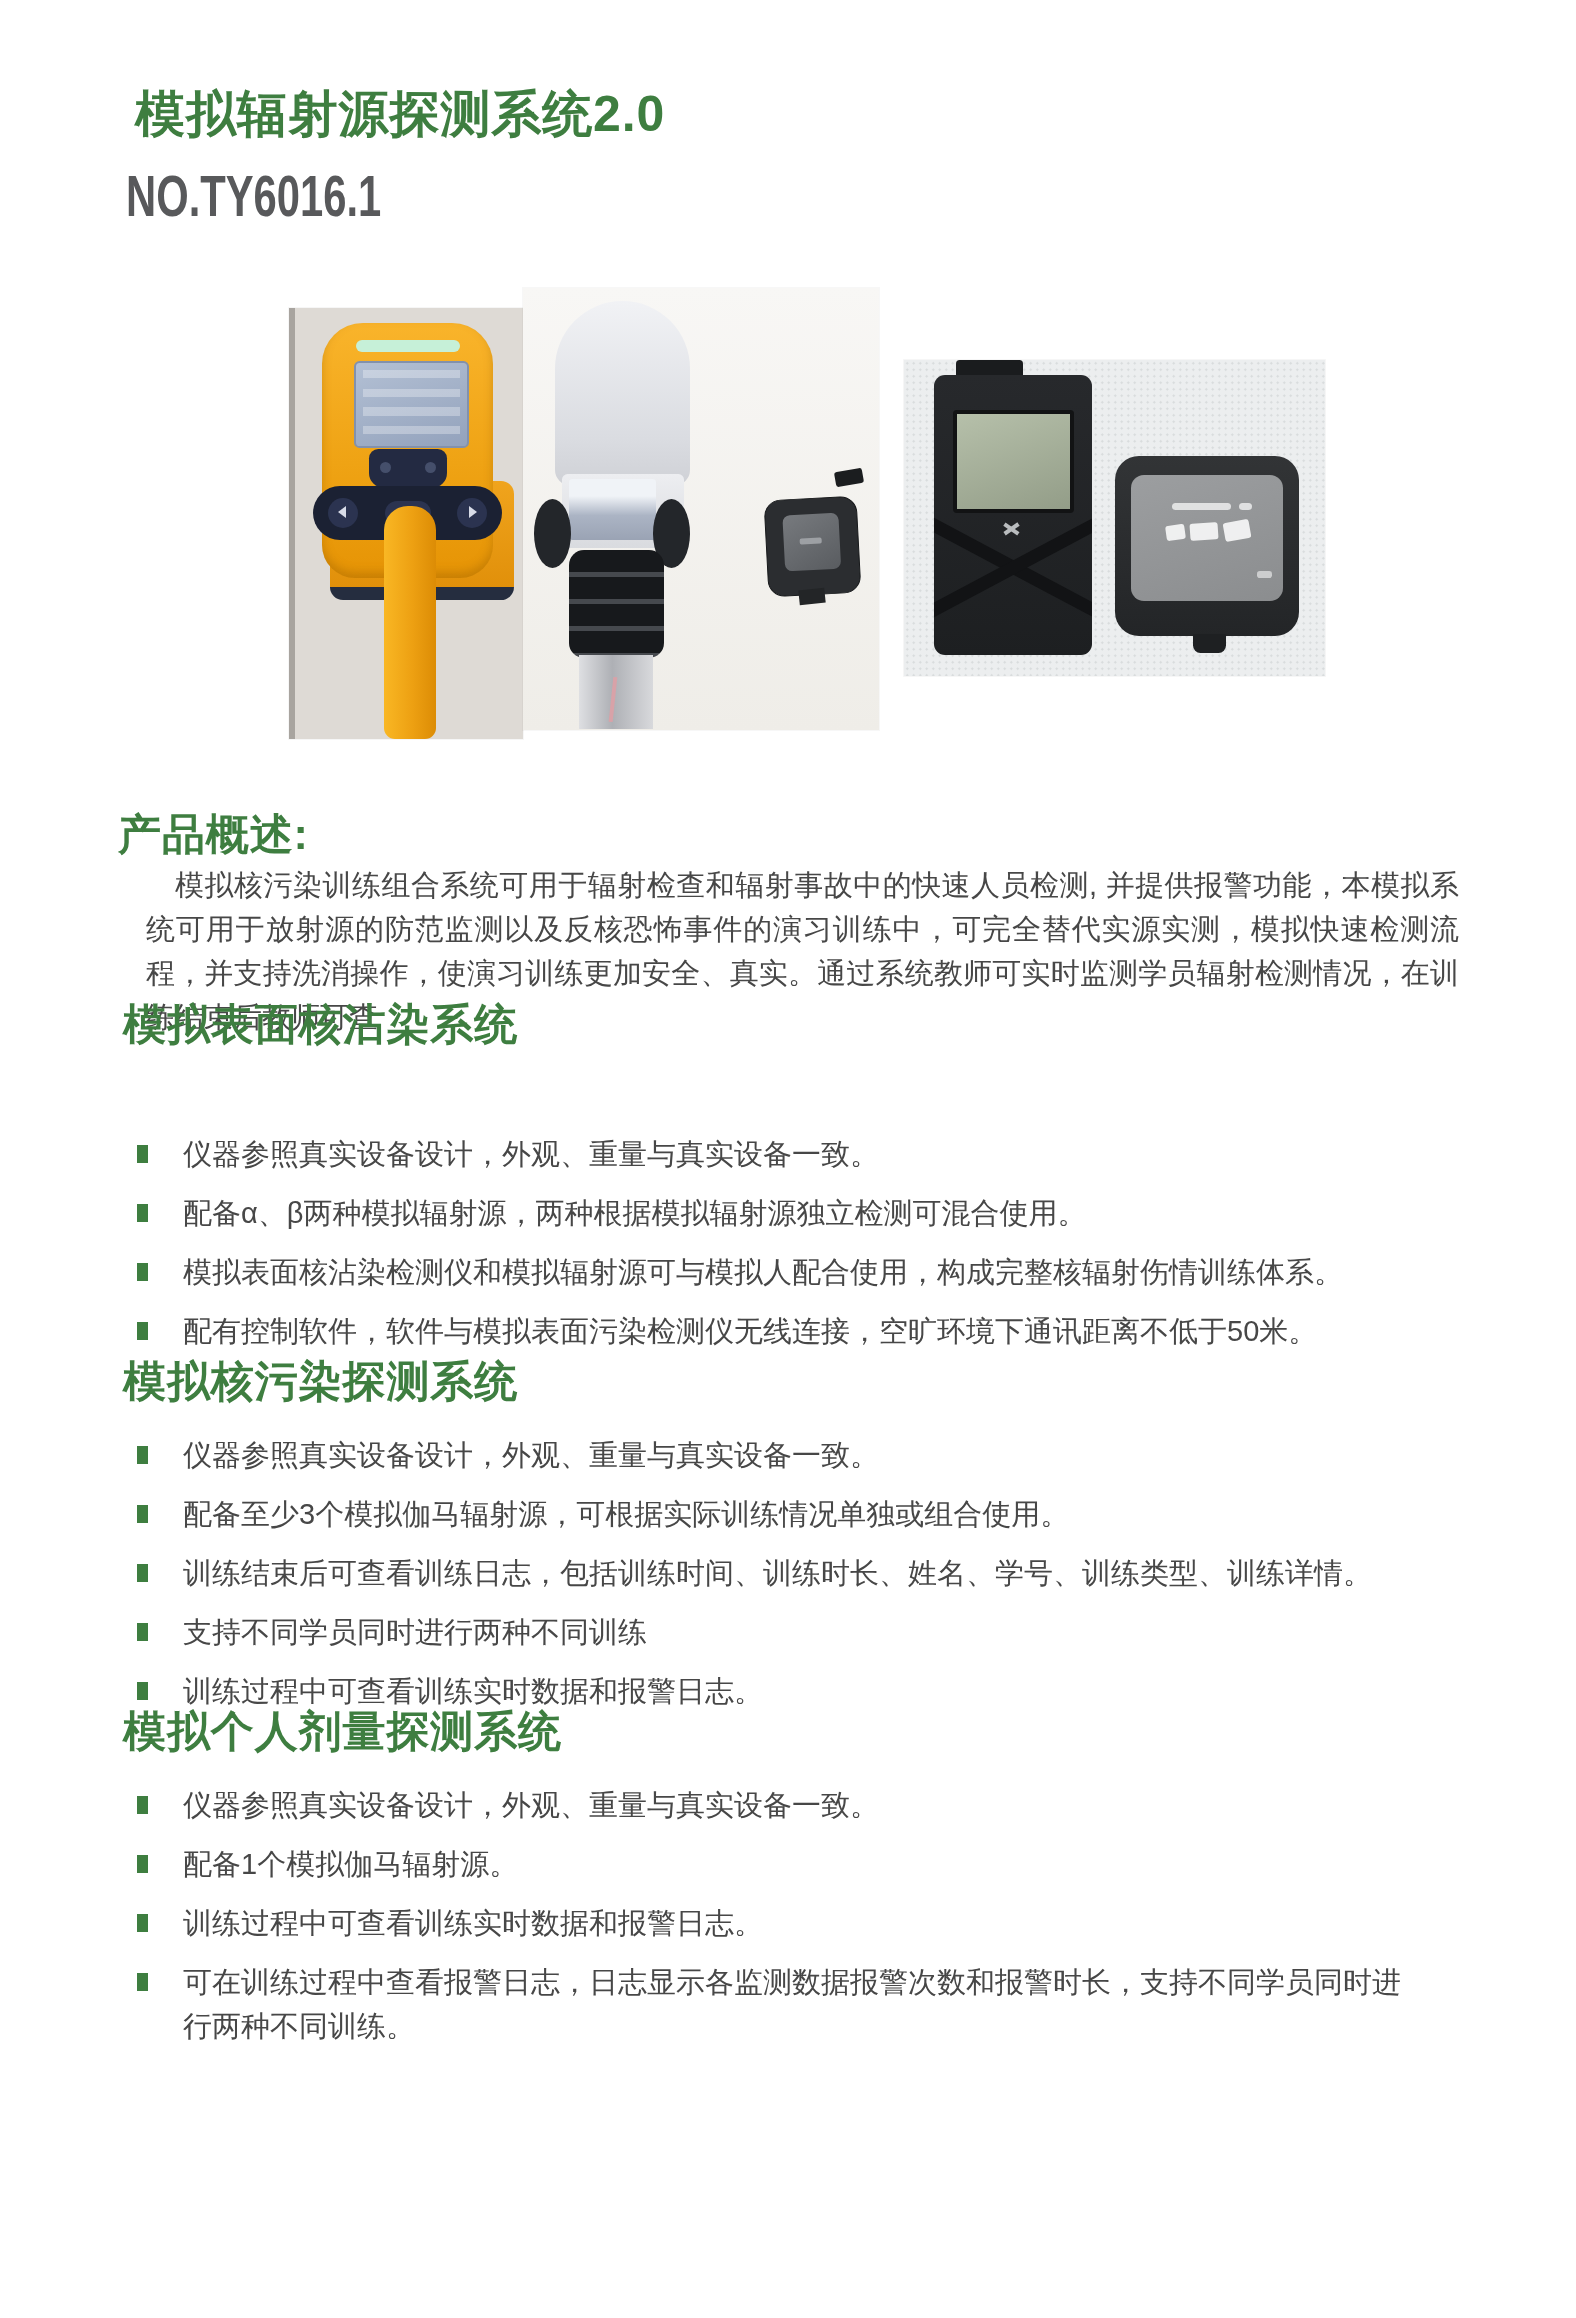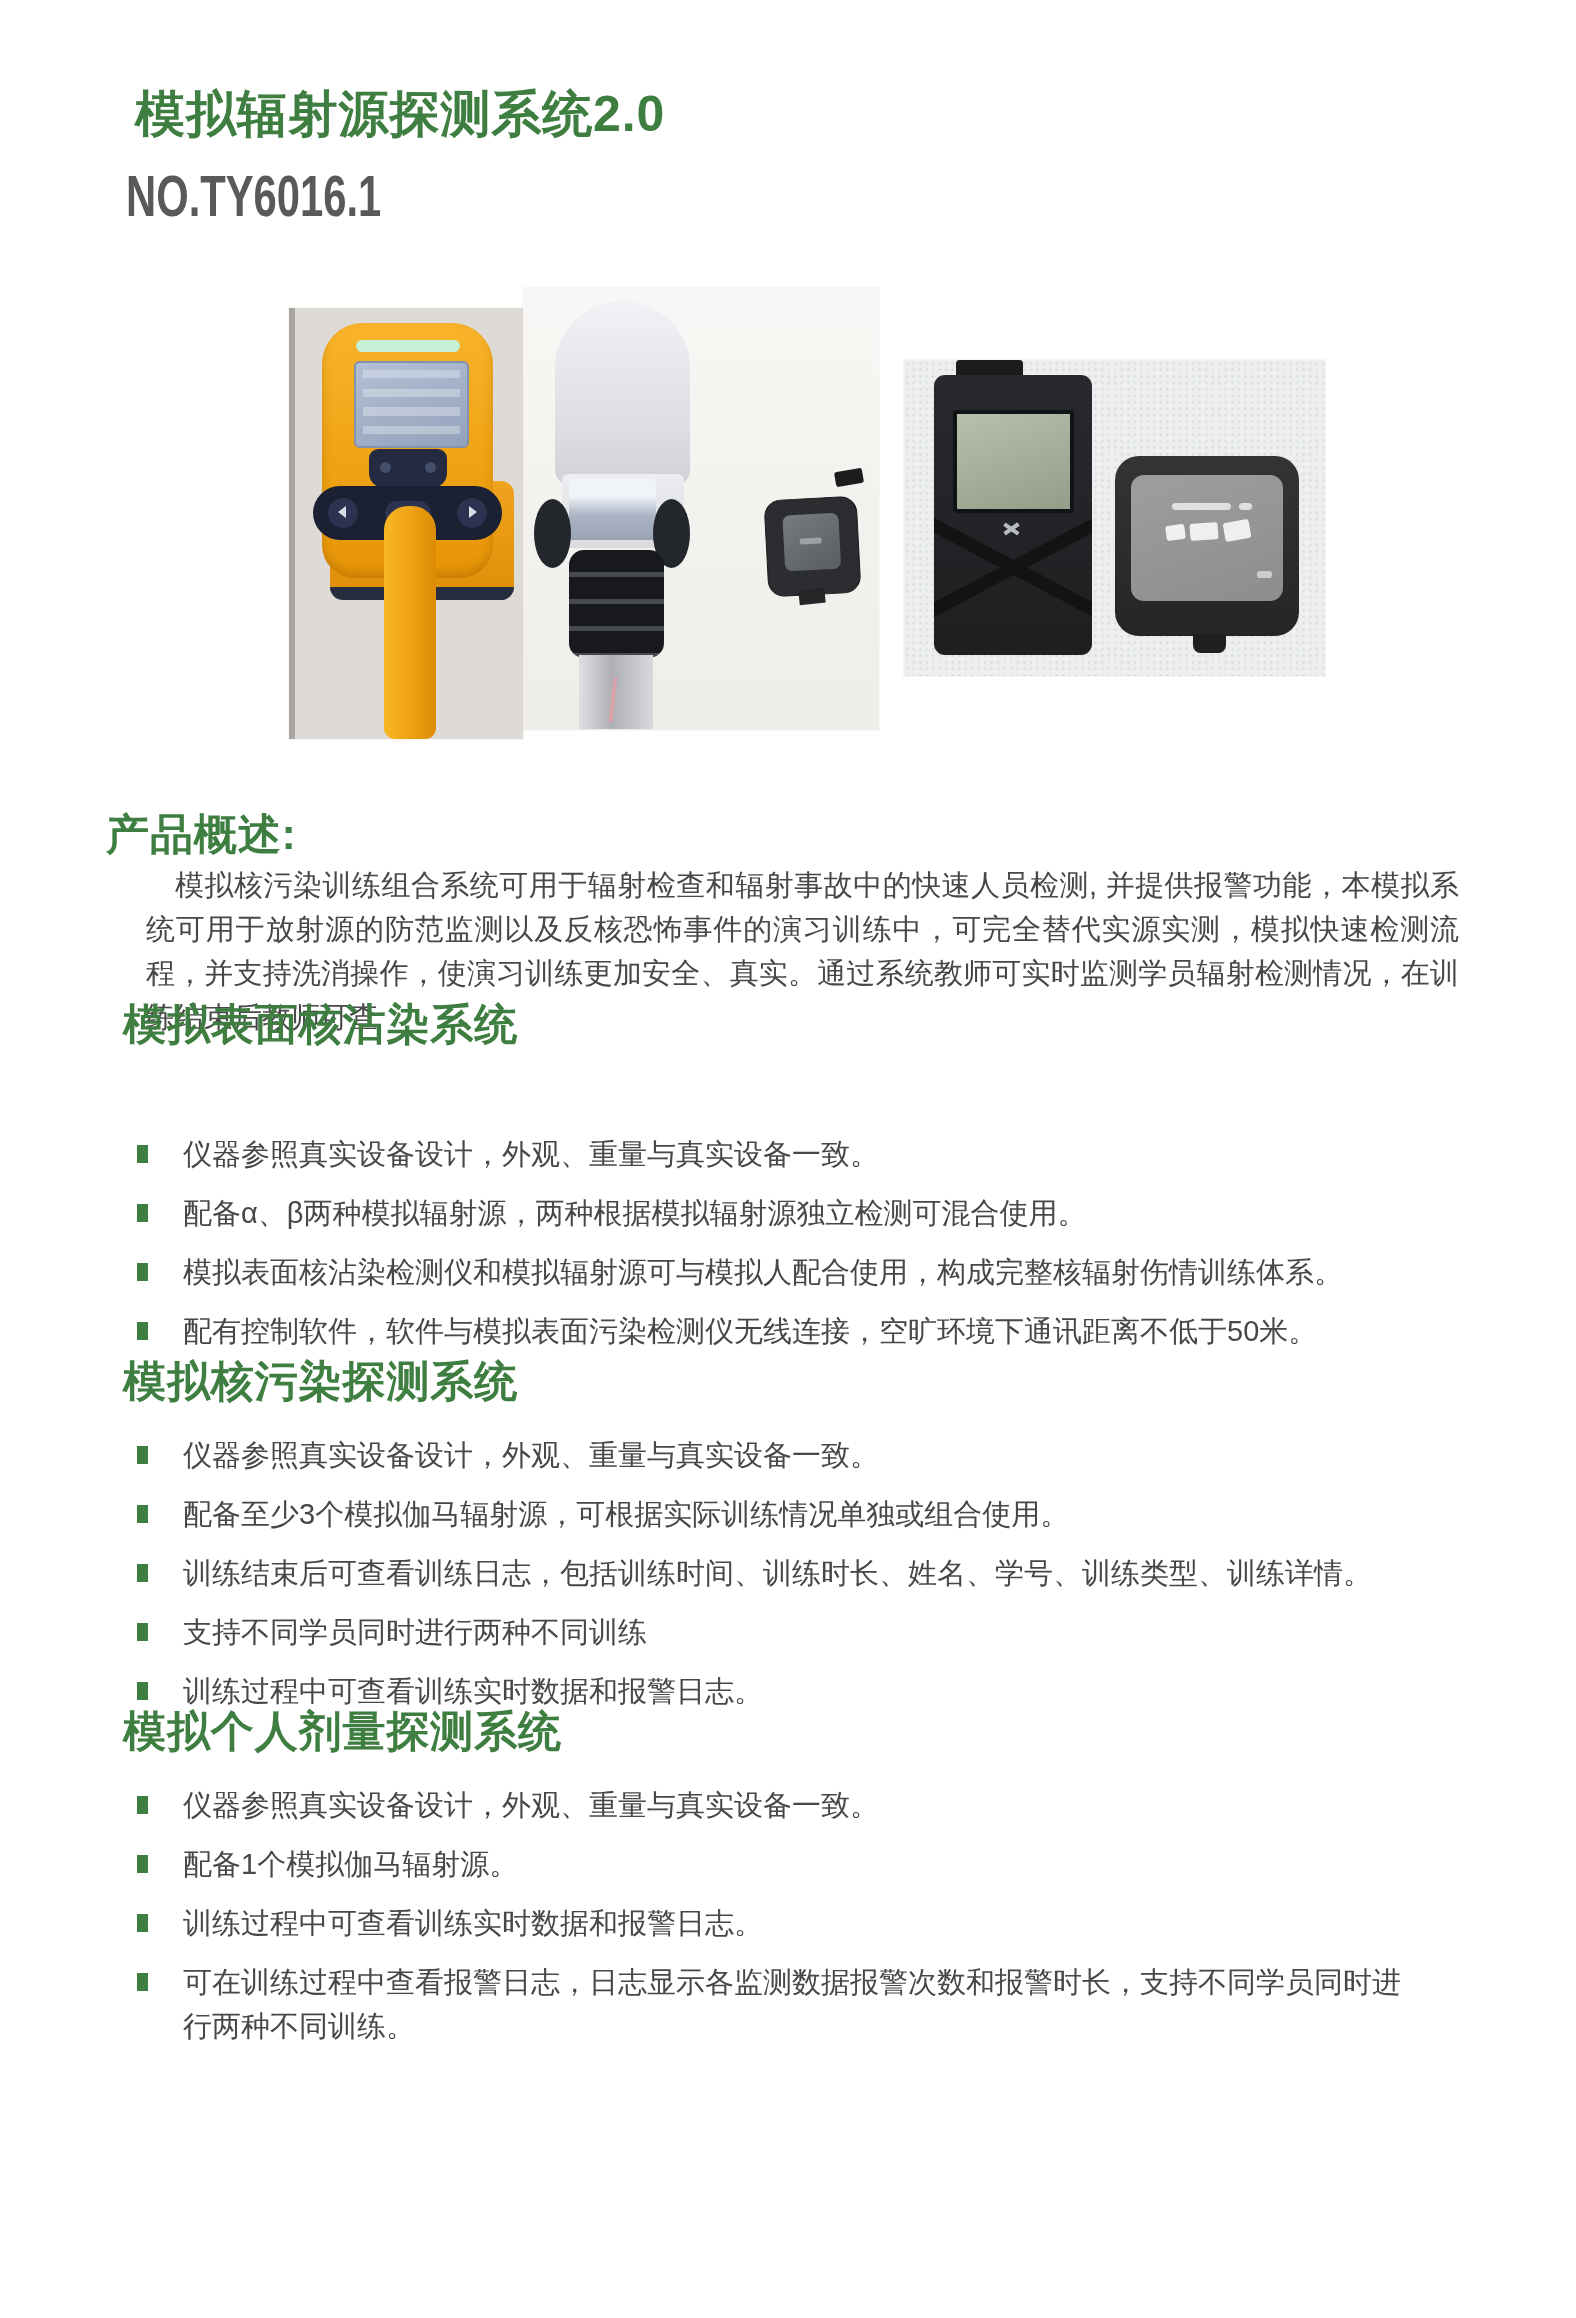--- a/index.html
+++ b/index.html
@@ -17,21 +17,21 @@
     position:absolute;left:126px;top:167px;
     font-size:58px;font-weight:bold;line-height:1.0;letter-spacing:0px;
     color:var(--model_gray,#58595B);
     transform:scale(0.72,1);transform-origin:left top;white-space:nowrap;
   }
   .sec-h{
     position:absolute;left:123px;margin:0;
     font-size:43px;font-weight:bold;line-height:1.1;letter-spacing:0.9px;
     color:var(--accent_green,#3E7E40);white-space:nowrap;
   }
-  .ov-heading{left:106px;top:811px;}
+  .ov-heading{left:118px;top:811px;}
   .h-s1{top:1001px;}
   .h-s2{top:1358px;}
   .h-s3{top:1708px;}
   .ov-para{
     position:absolute;left:146px;top:863px;width:1313px;margin:0;
     font-size:29px;line-height:44px;text-align:justify;text-indent:29px;
     color:var(--body_text,#474747);
   }
   ul.bullets{
     position:absolute;left:137px;margin:0;padding:0;list-style:none;width:1273px;

